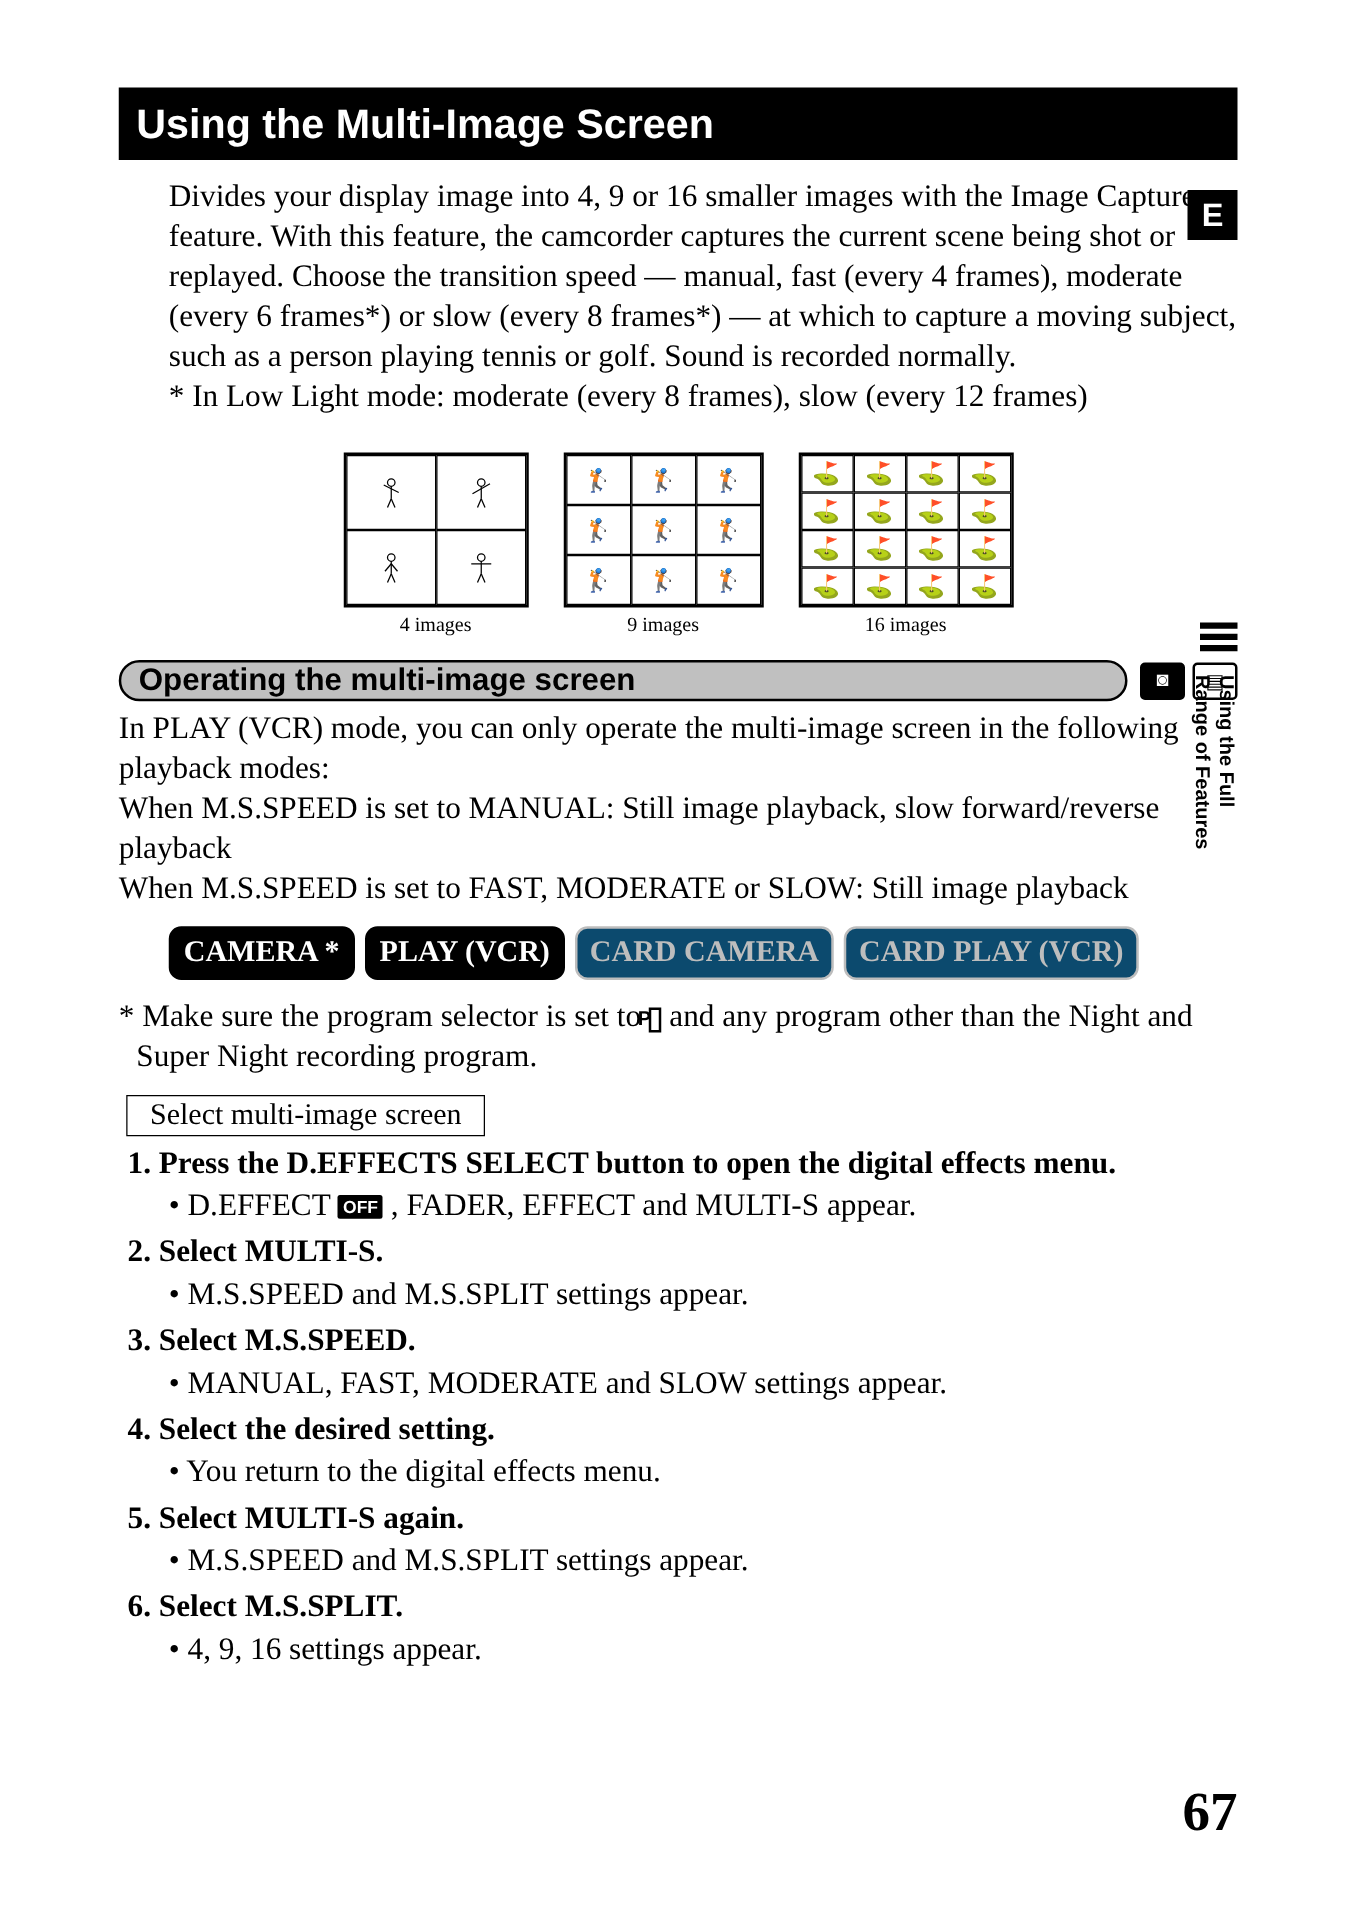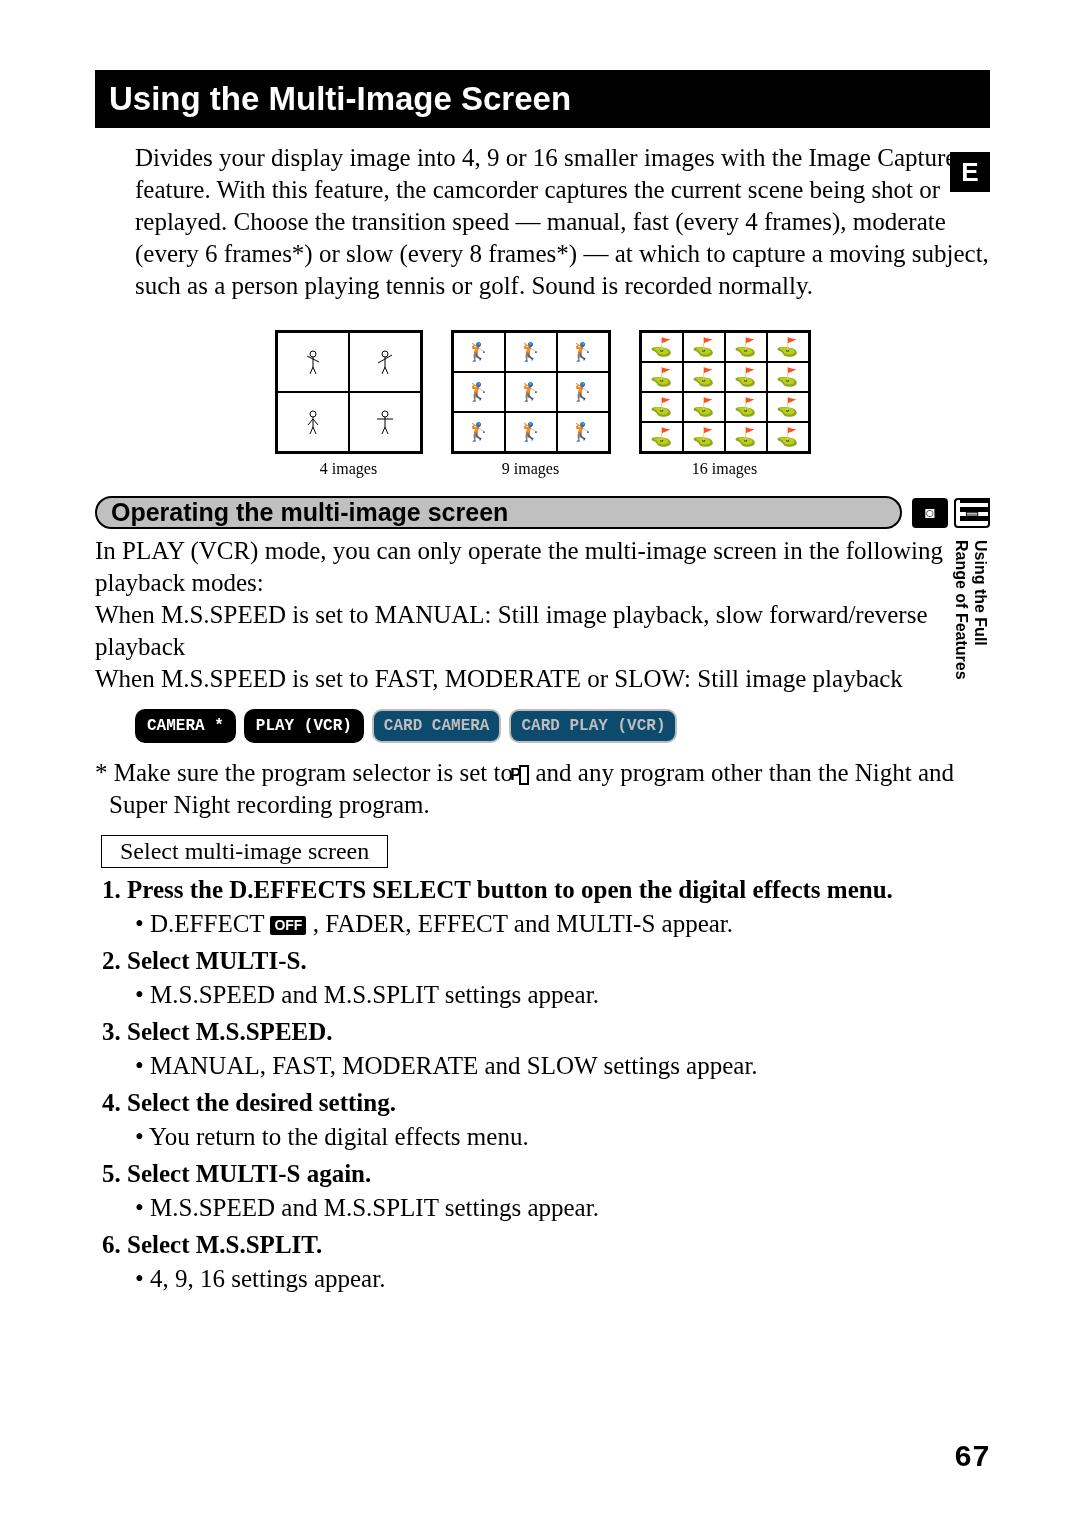--- a/index.html
+++ b/index.html
@@ -88,25 +88,25 @@
     margin-bottom: 14px;
   }
   .mode-row {
     display: flex;
     gap: 8px;
     margin: 6px 40px 14px 40px;
   }
   .mode-pill {
     border: 2px solid #000;
     border-radius: 10px;
-    font-family: Liberation Mono, monospace;
+    font-family: Liberation Serif, serif;
     font-weight: bold;
     text-align: left;
     padding: 6px 10px;
-    font-size: 16px;
+    font-size: 24px;
   }
   .mode-active { background: #000; color: #fff; }
   .mode-inactive { background: #0c4a6e; color: #bdbdbd; border-color:#bdbdbd; }
   .note {
     font-size: 25px;
     line-height: 1.28;
     margin: 0 0 10px 14px;
     text-indent: -14px;
   }
   .inline-p {
@@ -174,35 +174,36 @@
     position: absolute;
     right: 90px;
     top: 498px;
     width: 30px;
   }
   .side-bars .bar { height: 5px; background:#000; margin-bottom:4px; }
   .page-num {
     position: absolute;
     right: 90px;
     bottom: 60px;
-    font-family: Liberation Mono, monospace;
-    font-weight: bold;
-    font-size: 30px;
+    font-family: Liberation Serif, serif;
+    font-weight: bold;
+    font-size: 44px;
   }
   .golfer { width: 20px; height: 26px; }
 </style>
 </head>
 <body>
 
 
 
 <div class="title-bar">Using the Multi-Image Screen</div>
 
 <div class="body-text">
   <span>Divides your display image into 4, 9 or 16 smaller images with the Image Capture feature. With this feature, the camcorder captures the current scene being shot or replayed. Choose the transition speed — manual, fast (every 4 frames), moderate (every 6 frames*) or slow (every 8 frames*) — at which to capture a moving subject, such as a person playing tennis or golf. Sound is recorded normally.</span><br>
+  <span>* In Low Light mode: moderate (every 8 frames), slow (every 12 frames)</span>
 </div>
 
 <div class="diagrams">
   <div class="diagram">
     <div class="grid grid4">
       <div>
           <svg class="golfer" viewBox="0 0 20 26">
             <circle cx="10" cy="5" r="3" fill="none" stroke="#000"></circle>
             <line x1="10" y1="8" x2="10" y2="18" stroke="#000"></line>
             <line x1="10" y1="10" x2="4" y2="7" stroke="#000"></line>

